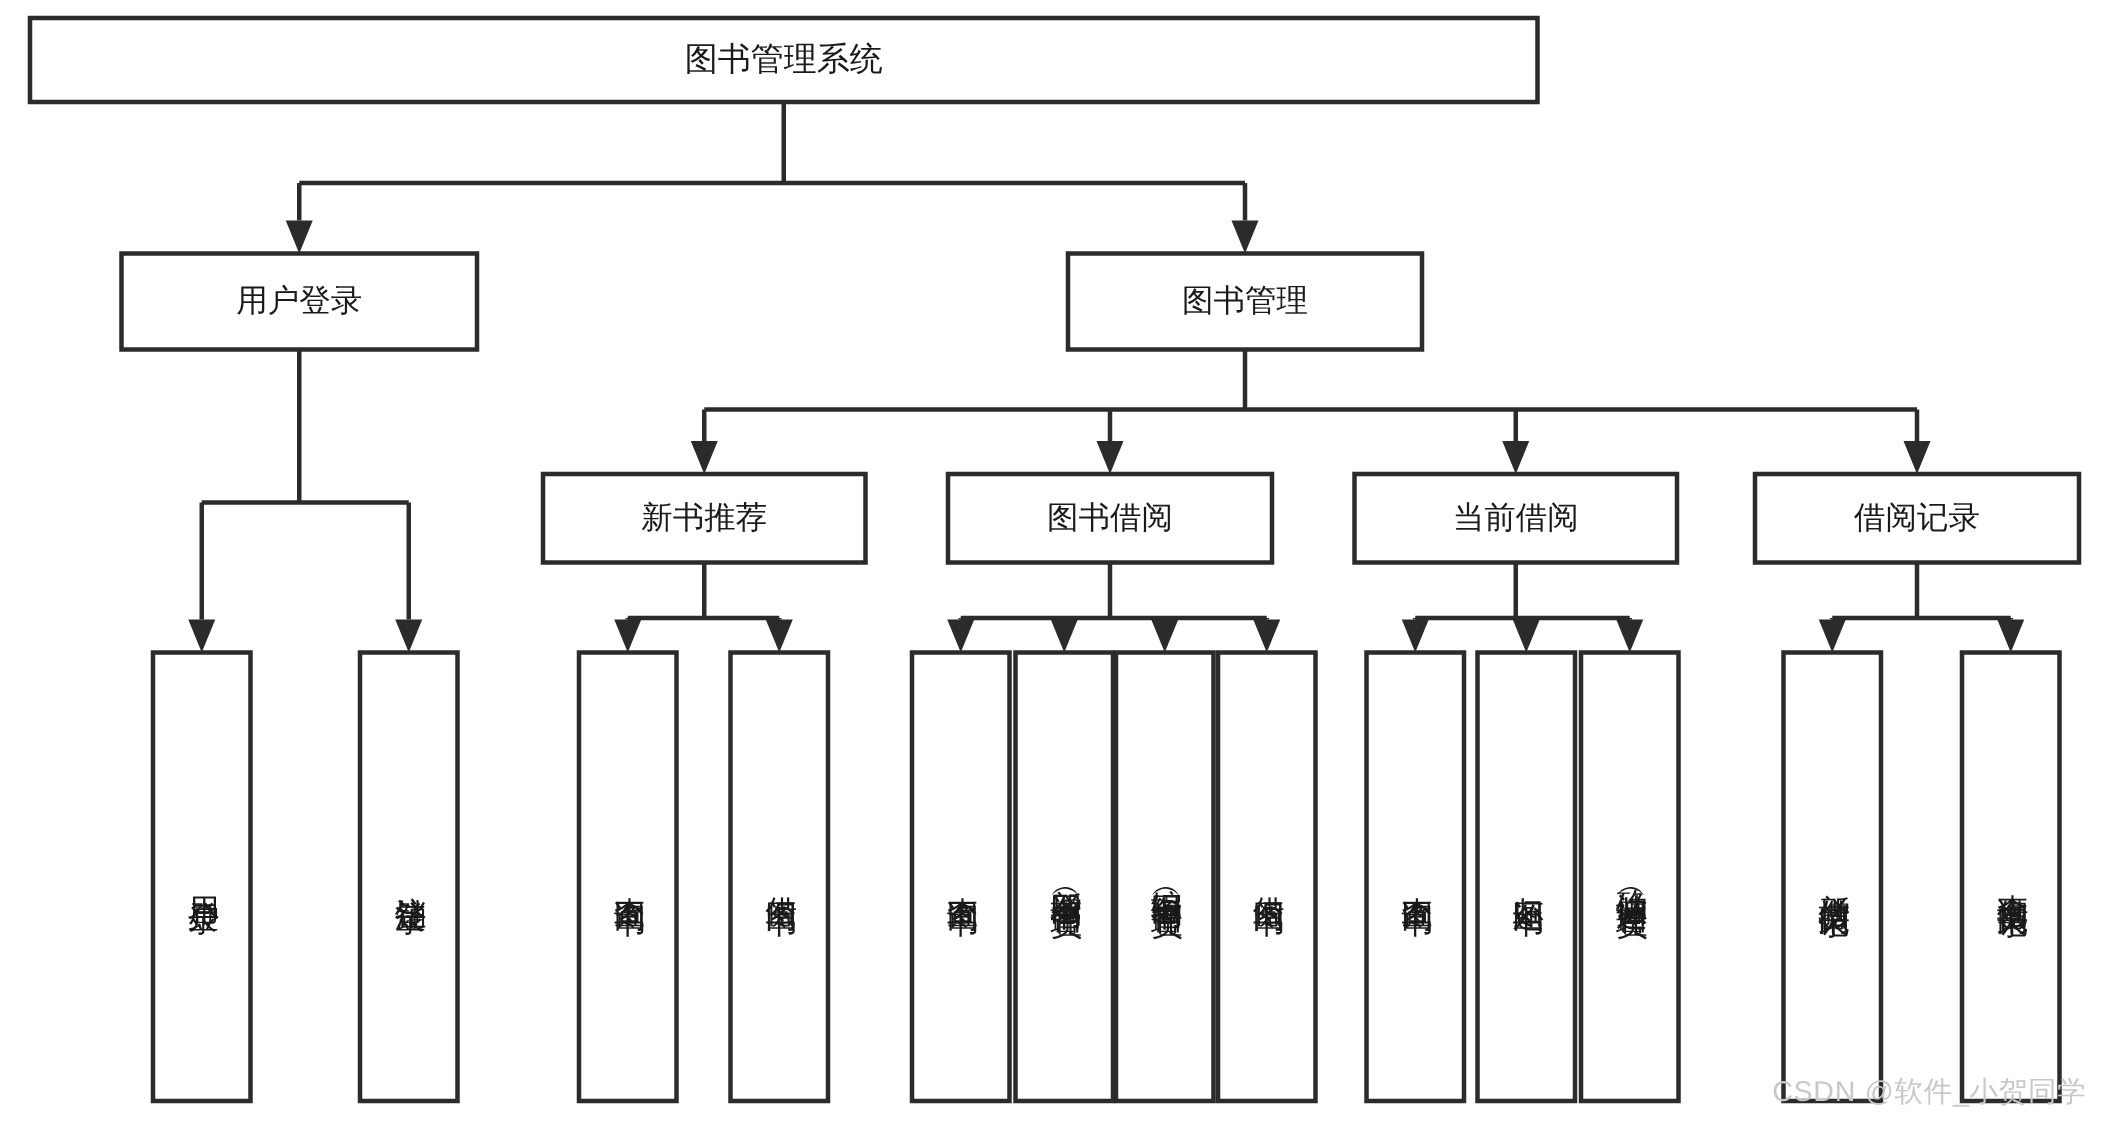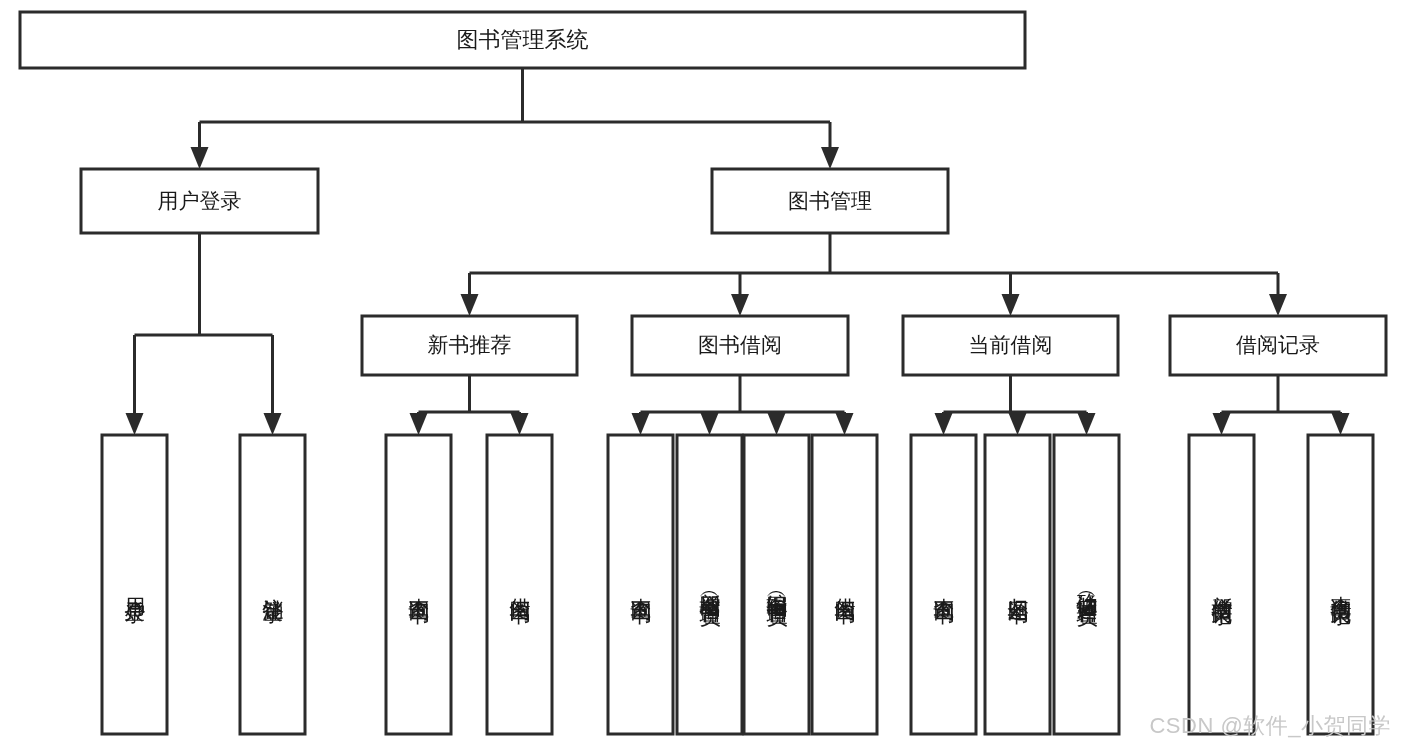--- a/index.html
+++ b/index.html
@@ -67,21 +67,21 @@
     justify-content: center;
     text-align: center;
     white-space: nowrap;
     pointer-events: none;
   }
   .watermark {
     position: absolute;
     right: 14px;
     bottom: 6px;
     font-family: "Liberation Sans", "DejaVu Sans", sans-serif;
-    font-size: 22px;
+    font-size: 19px;
     color: #c8c8c8;
     letter-spacing: 0.5px;
     white-space: nowrap;
     user-select: none;
   }
 </style>
 </head>
 <body>
 
 <div id="diagram-root">

